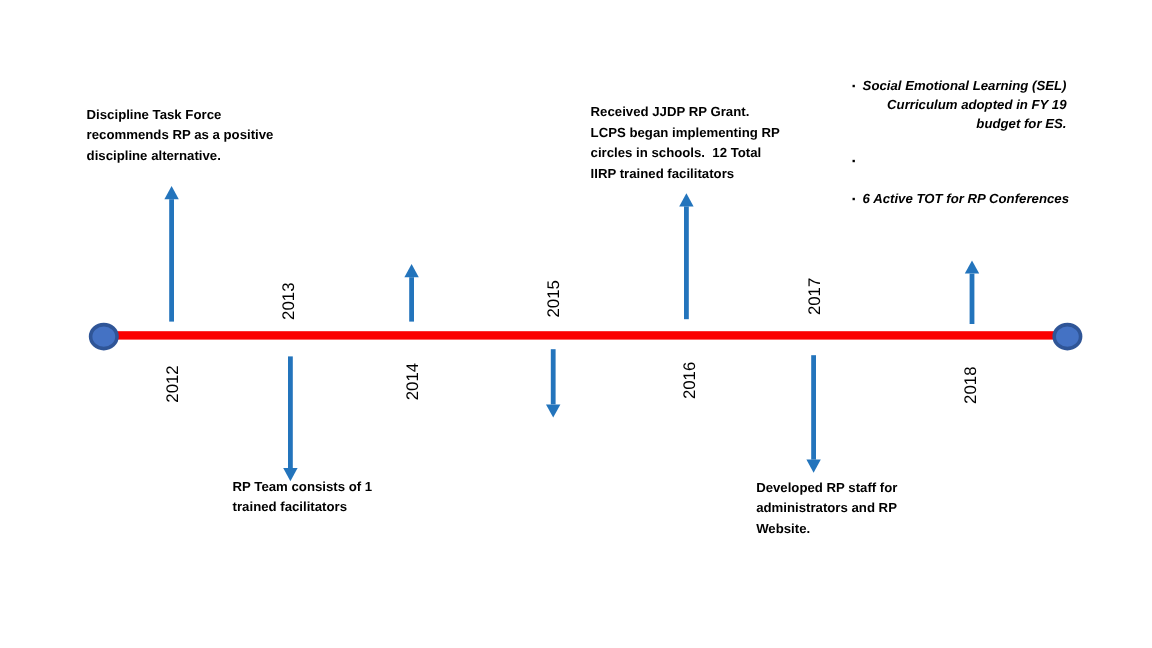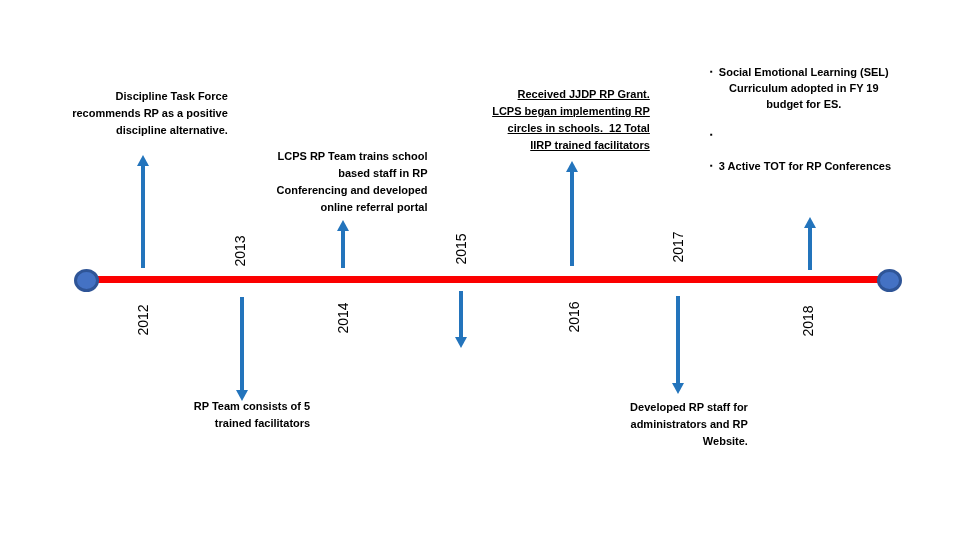--- a/index.html
+++ b/index.html
@@ -40,35 +40,35 @@
   .year{
     position:absolute;
     font-size:14px;line-height:14px;font-weight:normal;
     white-space:nowrap;
     transform:translate(-50%,-50%) rotate(-90deg);
   }
   
   .evt{
     position:absolute;
     font-size:11px;font-weight:bold;line-height:17px;
-    text-align:right;white-space:pre-wrap;
+    text-align:left;white-space:pre-wrap;
     transform:translateX(-50%);
   }
   
   .bullets{position:absolute;left:710px;top:64px;width:215px;}
   .bullet-item{
     display:flex;align-items:flex-start;
     margin-bottom:15px;
     font-size:11px;font-weight:bold;line-height:16px;
   }
   .bullet-marker{
     font-size:8px;line-height:16px;
     margin-right:6px;flex:0 0 auto;
   }
-  .bullet-text{white-space:pre-wrap;text-align:center;}
+  .bullet-text{white-space:pre-wrap;text-align:right;font-style:italic;}
 </style>
 </head>
 <body>
 
 <div id="slide">
 
   <div class="tl-line"></div>
   <div class="tl-dot left"></div>
   <div class="tl-dot right"></div>
 
@@ -105,43 +105,39 @@
       <div class="head-down"></div>
   </div>
   <div class="arrow" style="left:803px;top:217px;">
     <div class="head-up"></div>
       <div class="shaft" style="height:42px;"></div>
   </div>
 
   <div class="evt" style="left:150px;top:88px;">Discipline Task Force
 recommends RP as a positive
 discipline alternative.</div>
-  <div class="evt" style="left:352px;top:148px;">LCPS RP Team trains school
-based staff in RP
-Conferencing and developed
-online referral portal</div>
-  <div class="evt" style="left:571px;top:86px;text-decoration:underline;">Received JJDP RP Grant.
+  <div class="evt" style="left:571px;top:86px;">Received JJDP RP Grant.
 LCPS began implementing RP
 circles in schools.  12 Total
 IIRP trained facilitators</div>
-  <div class="evt" style="left:252px;top:398px;">RP Team consists of 5
+  <div class="evt" style="left:252px;top:398px;">RP Team consists of 1
 trained facilitators</div>
   <div class="evt" style="left:689px;top:399px;">Developed RP staff for
 administrators and RP
 Website.</div>
 
   <div class="bullets">
     <div class="bullet-item">
       <span class="bullet-marker">▪</span>
       <span class="bullet-text">Social Emotional Learning (SEL)
 Curriculum adopted in FY 19
 budget for ES.</span>
     </div>
     <div class="bullet-item">
       <span class="bullet-marker">▪</span>
     </div>
     <div class="bullet-item">
       <span class="bullet-marker">▪</span>
-      <span class="bullet-text">3 Active TOT for RP Conferences</span>
+      <span class="bullet-text">6 Active TOT for RP Conferences</span>
     </div>
   </div>
 
 </div>
 
 </body></html>

